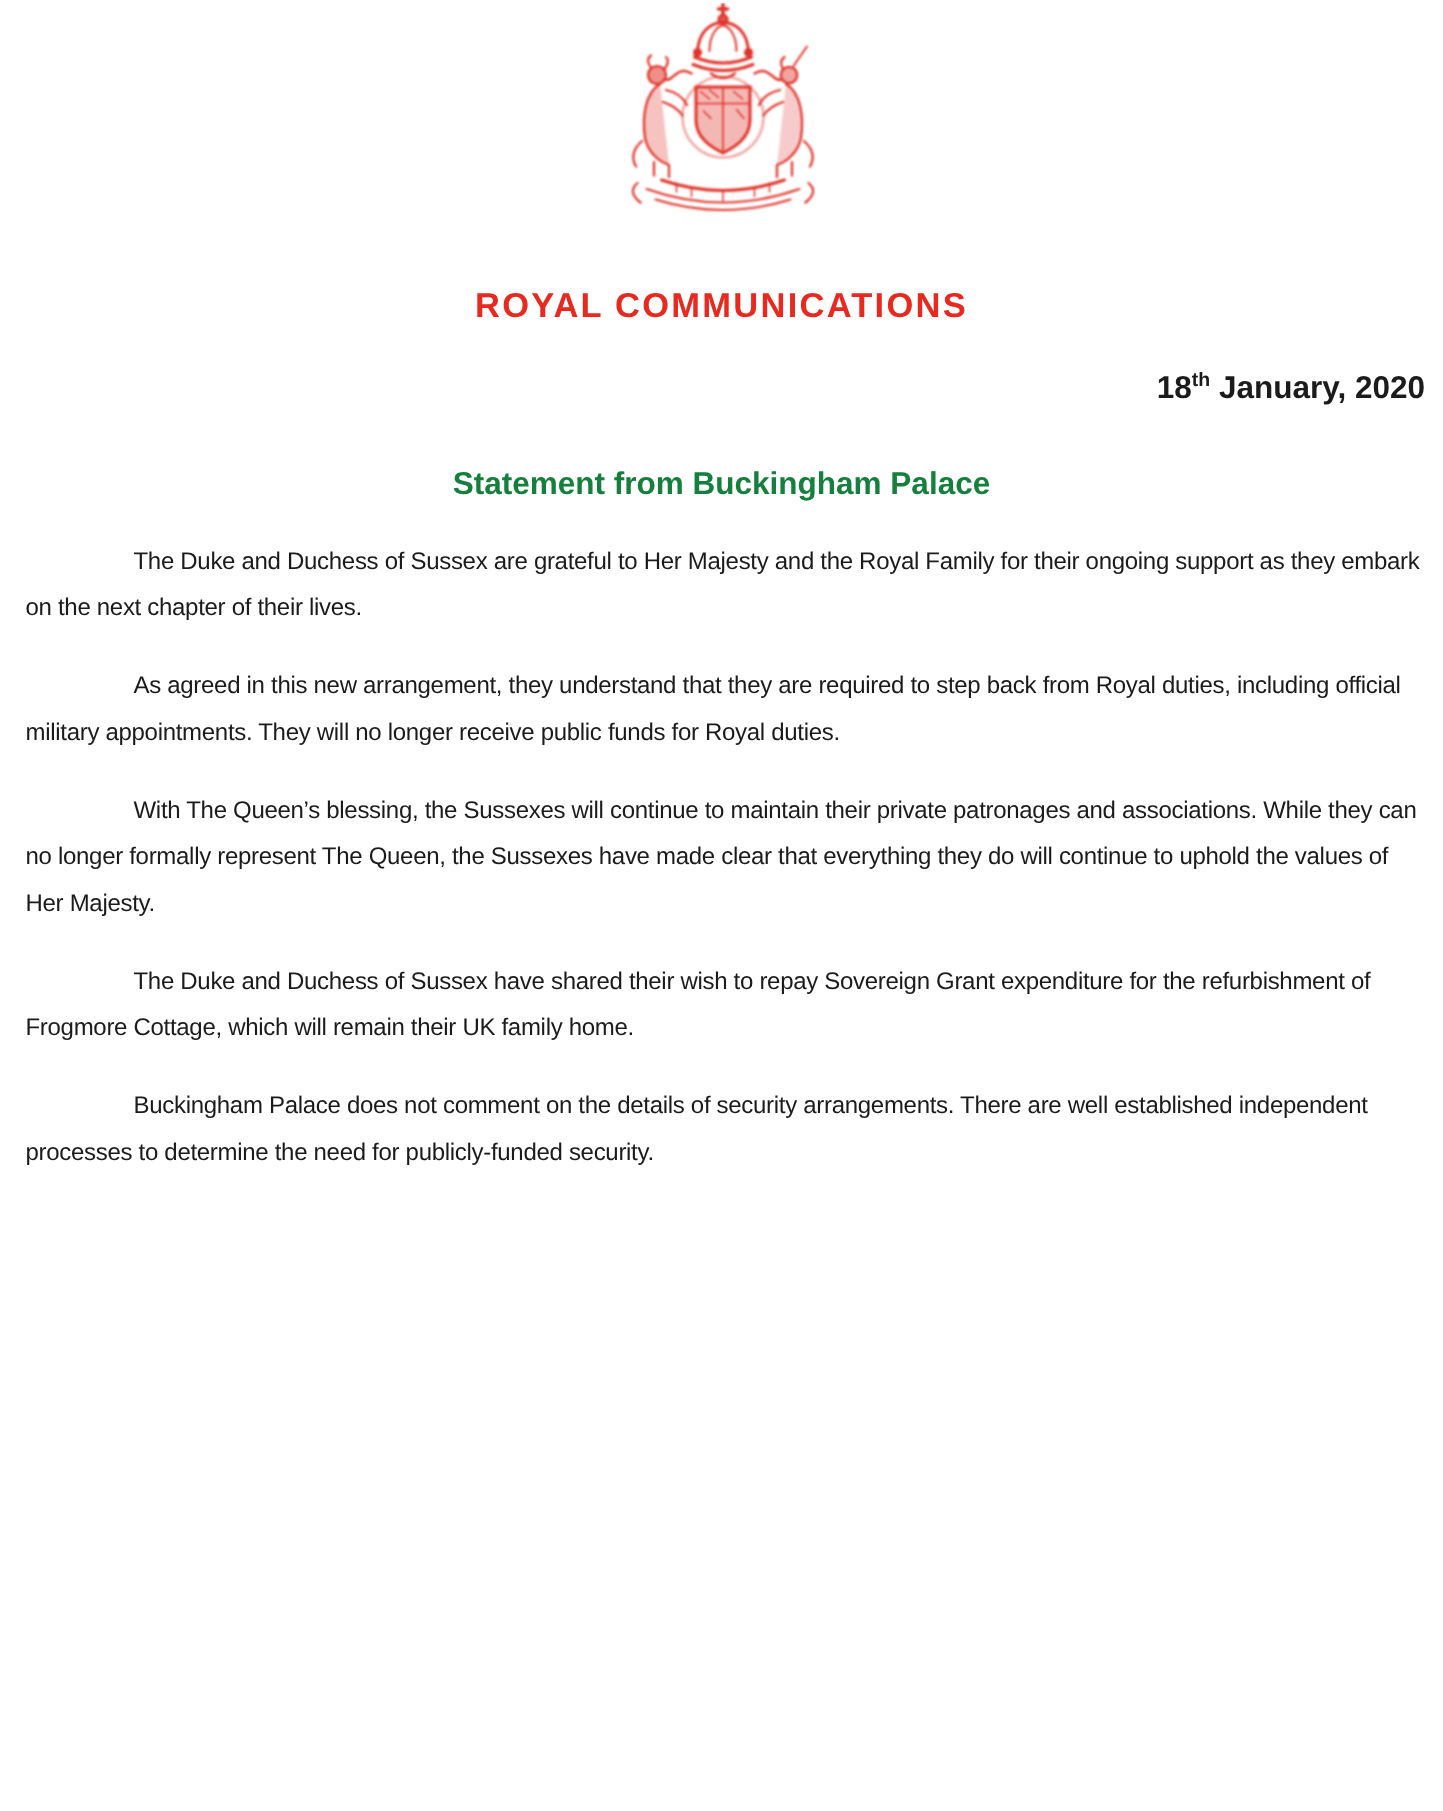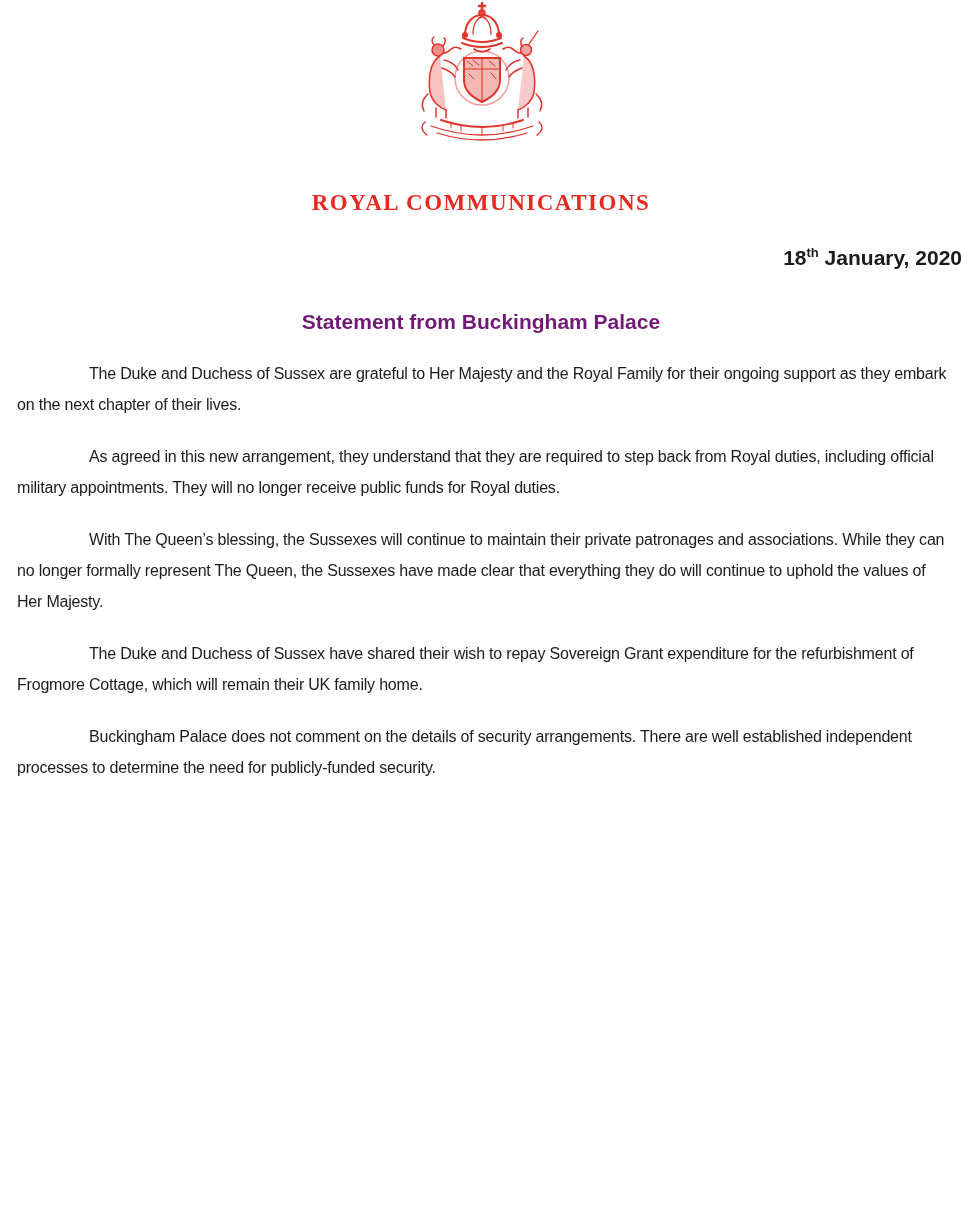--- a/index.html
+++ b/index.html
@@ -12,52 +12,53 @@
     color: #1b1b1b;
     overflow: hidden;
   }
   .crest-wrap {
     text-align: center;
     padding-top: 2px;
     height: 160px;
   }
   .org-title {
     text-align: center;
-    font-family: Liberation Serif, serif;
+    font-family: Liberation Sans, sans-serif;
     font-weight: 700;
     font-size: 23px;
     letter-spacing: 1.5px;
     color: #e8291f;
     margin-top: 28px;
   }
   .date-line {
     text-align: right;
     font-weight: 700;
     font-size: 21px;
+    padding-right: 12px;
     margin-top: 30px;
     color: #1b1b1b;
   }
   .date-line sup {
     font-size: 13px;
     vertical-align: super;
     line-height: 0;
   }
   .h-statement, .h-embargo {
     text-align: center;
     font-weight: 700;
     font-size: 21px;
     color: #1b1b1b;
   }
   .h-statement { margin-top: 34px; }
   .h-embargo   { margin-top: 27px; }
   .h-palace {
     text-align: center;
     font-weight: 700;
     font-size: 21px;
-    color: #701a75;
+    color: #15803d;
     margin-top: 40px;
   }
   .body-text { margin-top: 24px; }
   .body-text p {
     font-size: 16px;
     line-height: 31px;
     margin: 0 14px 21px 17px;
     text-indent: 72px;
     letter-spacing: -0.2px;
   }

